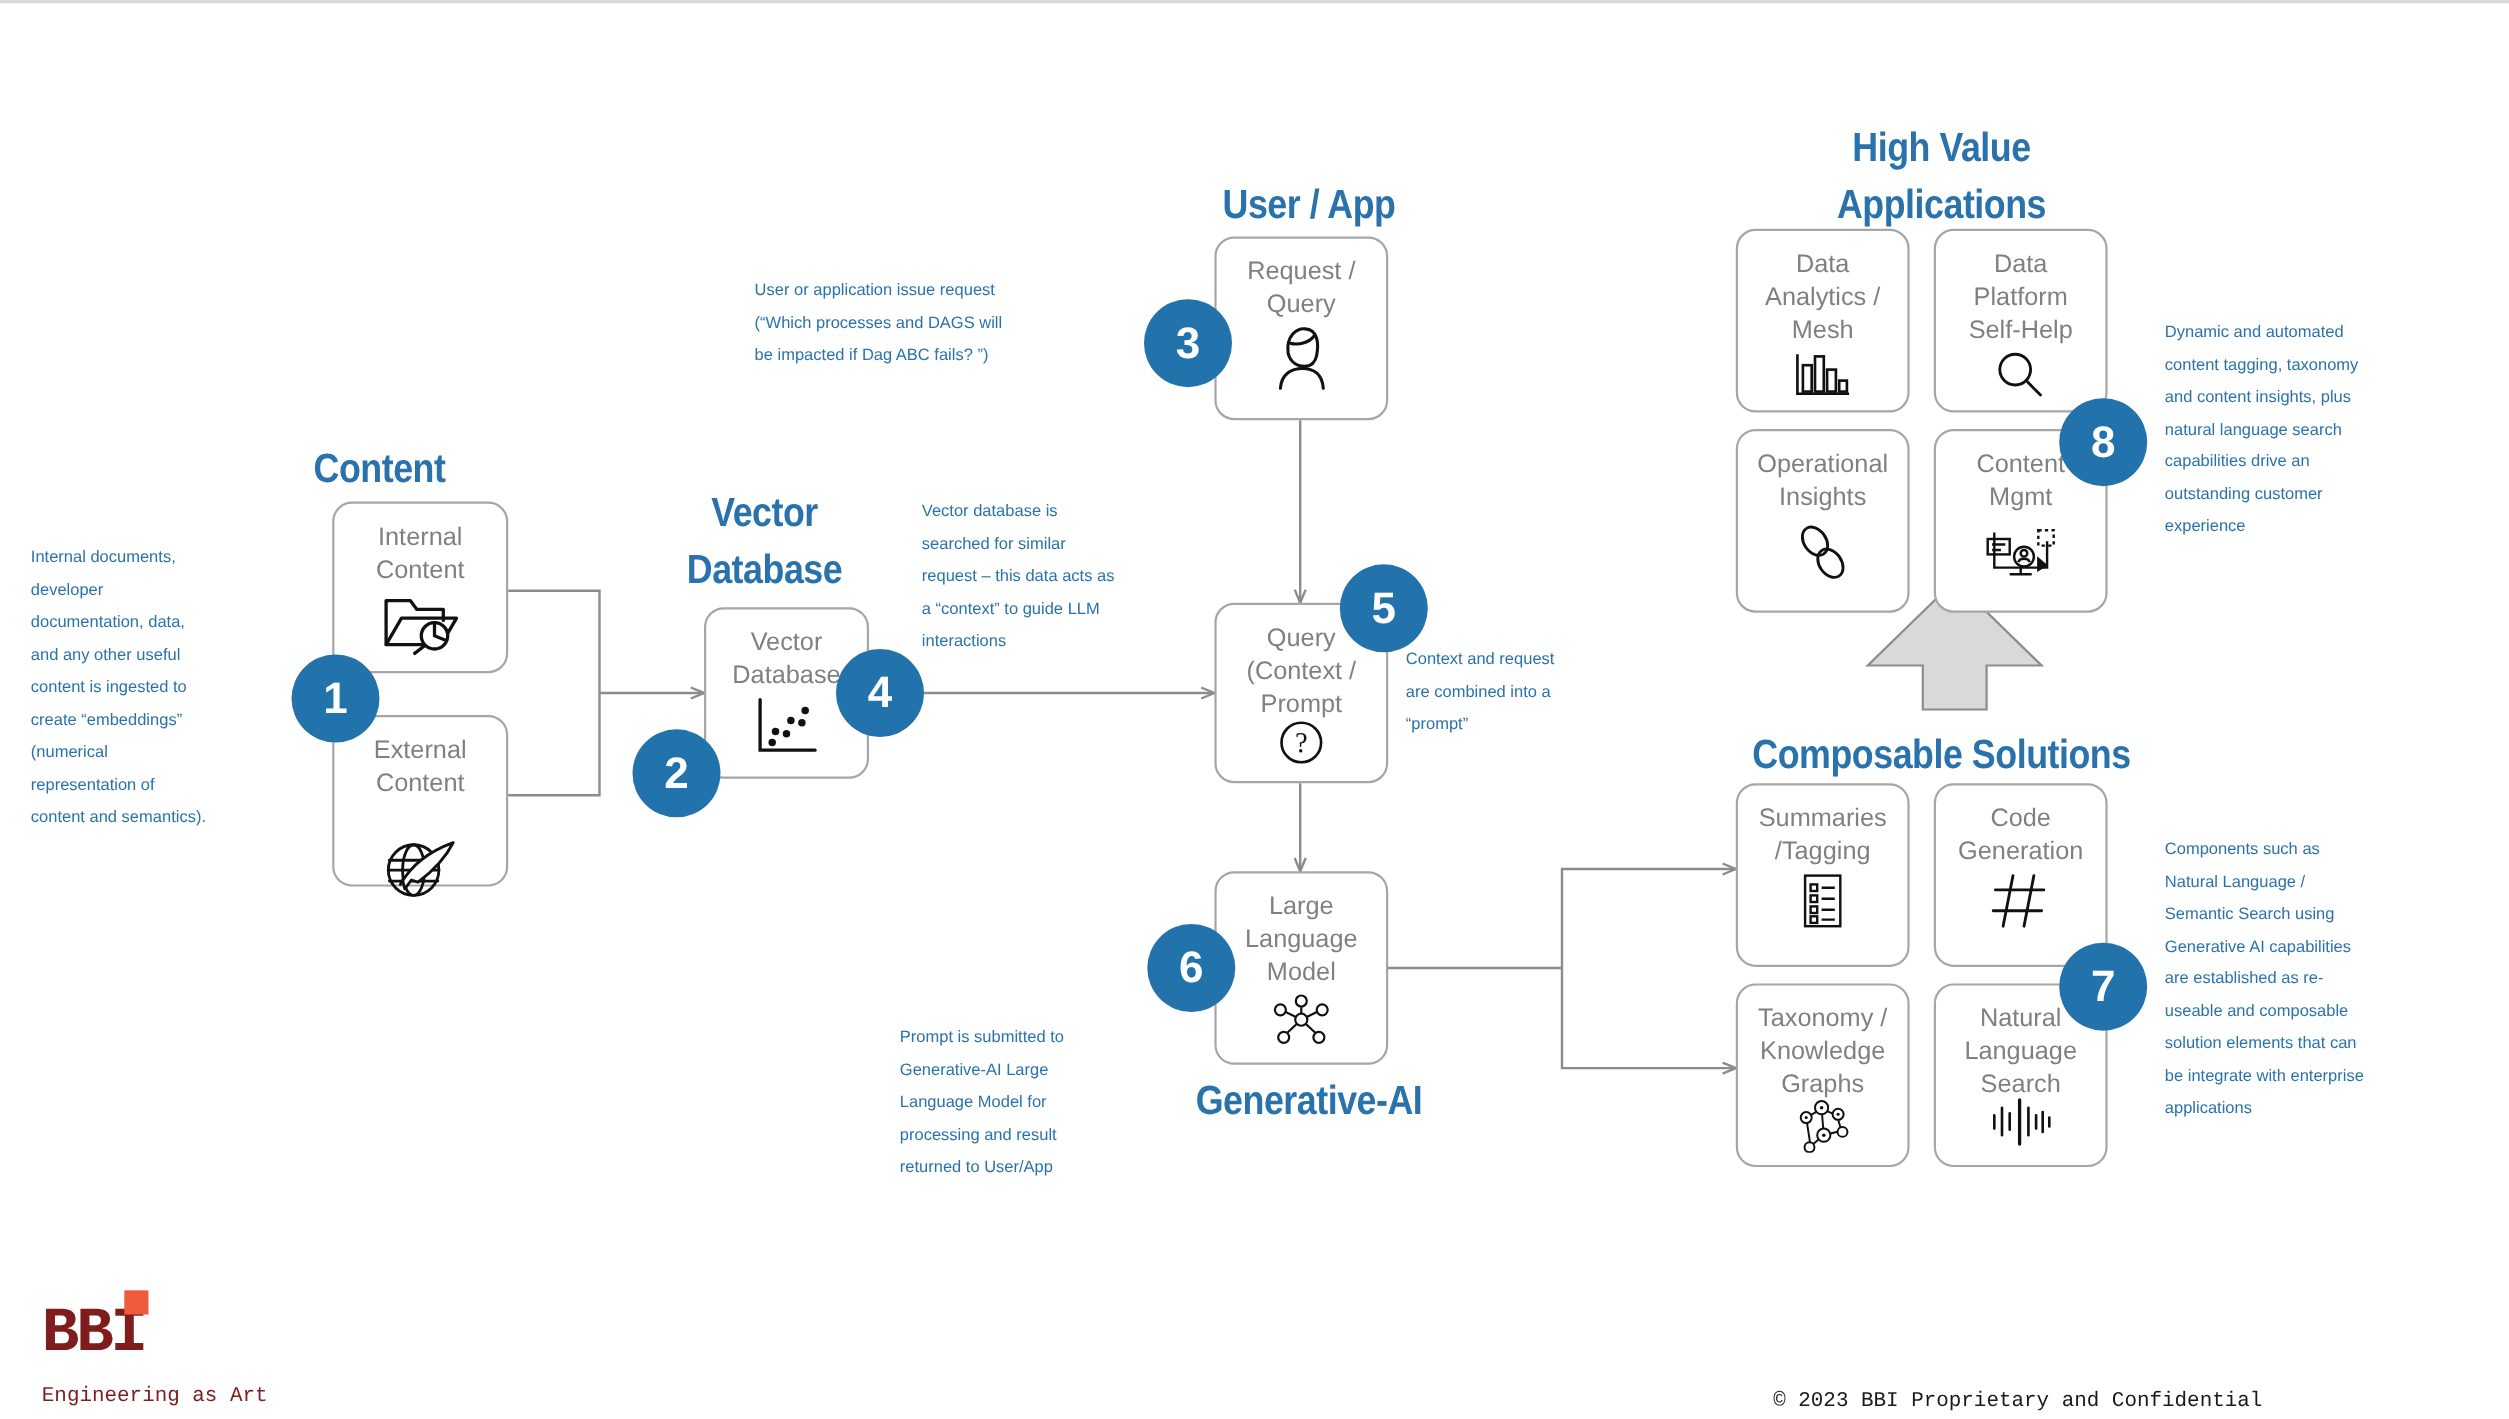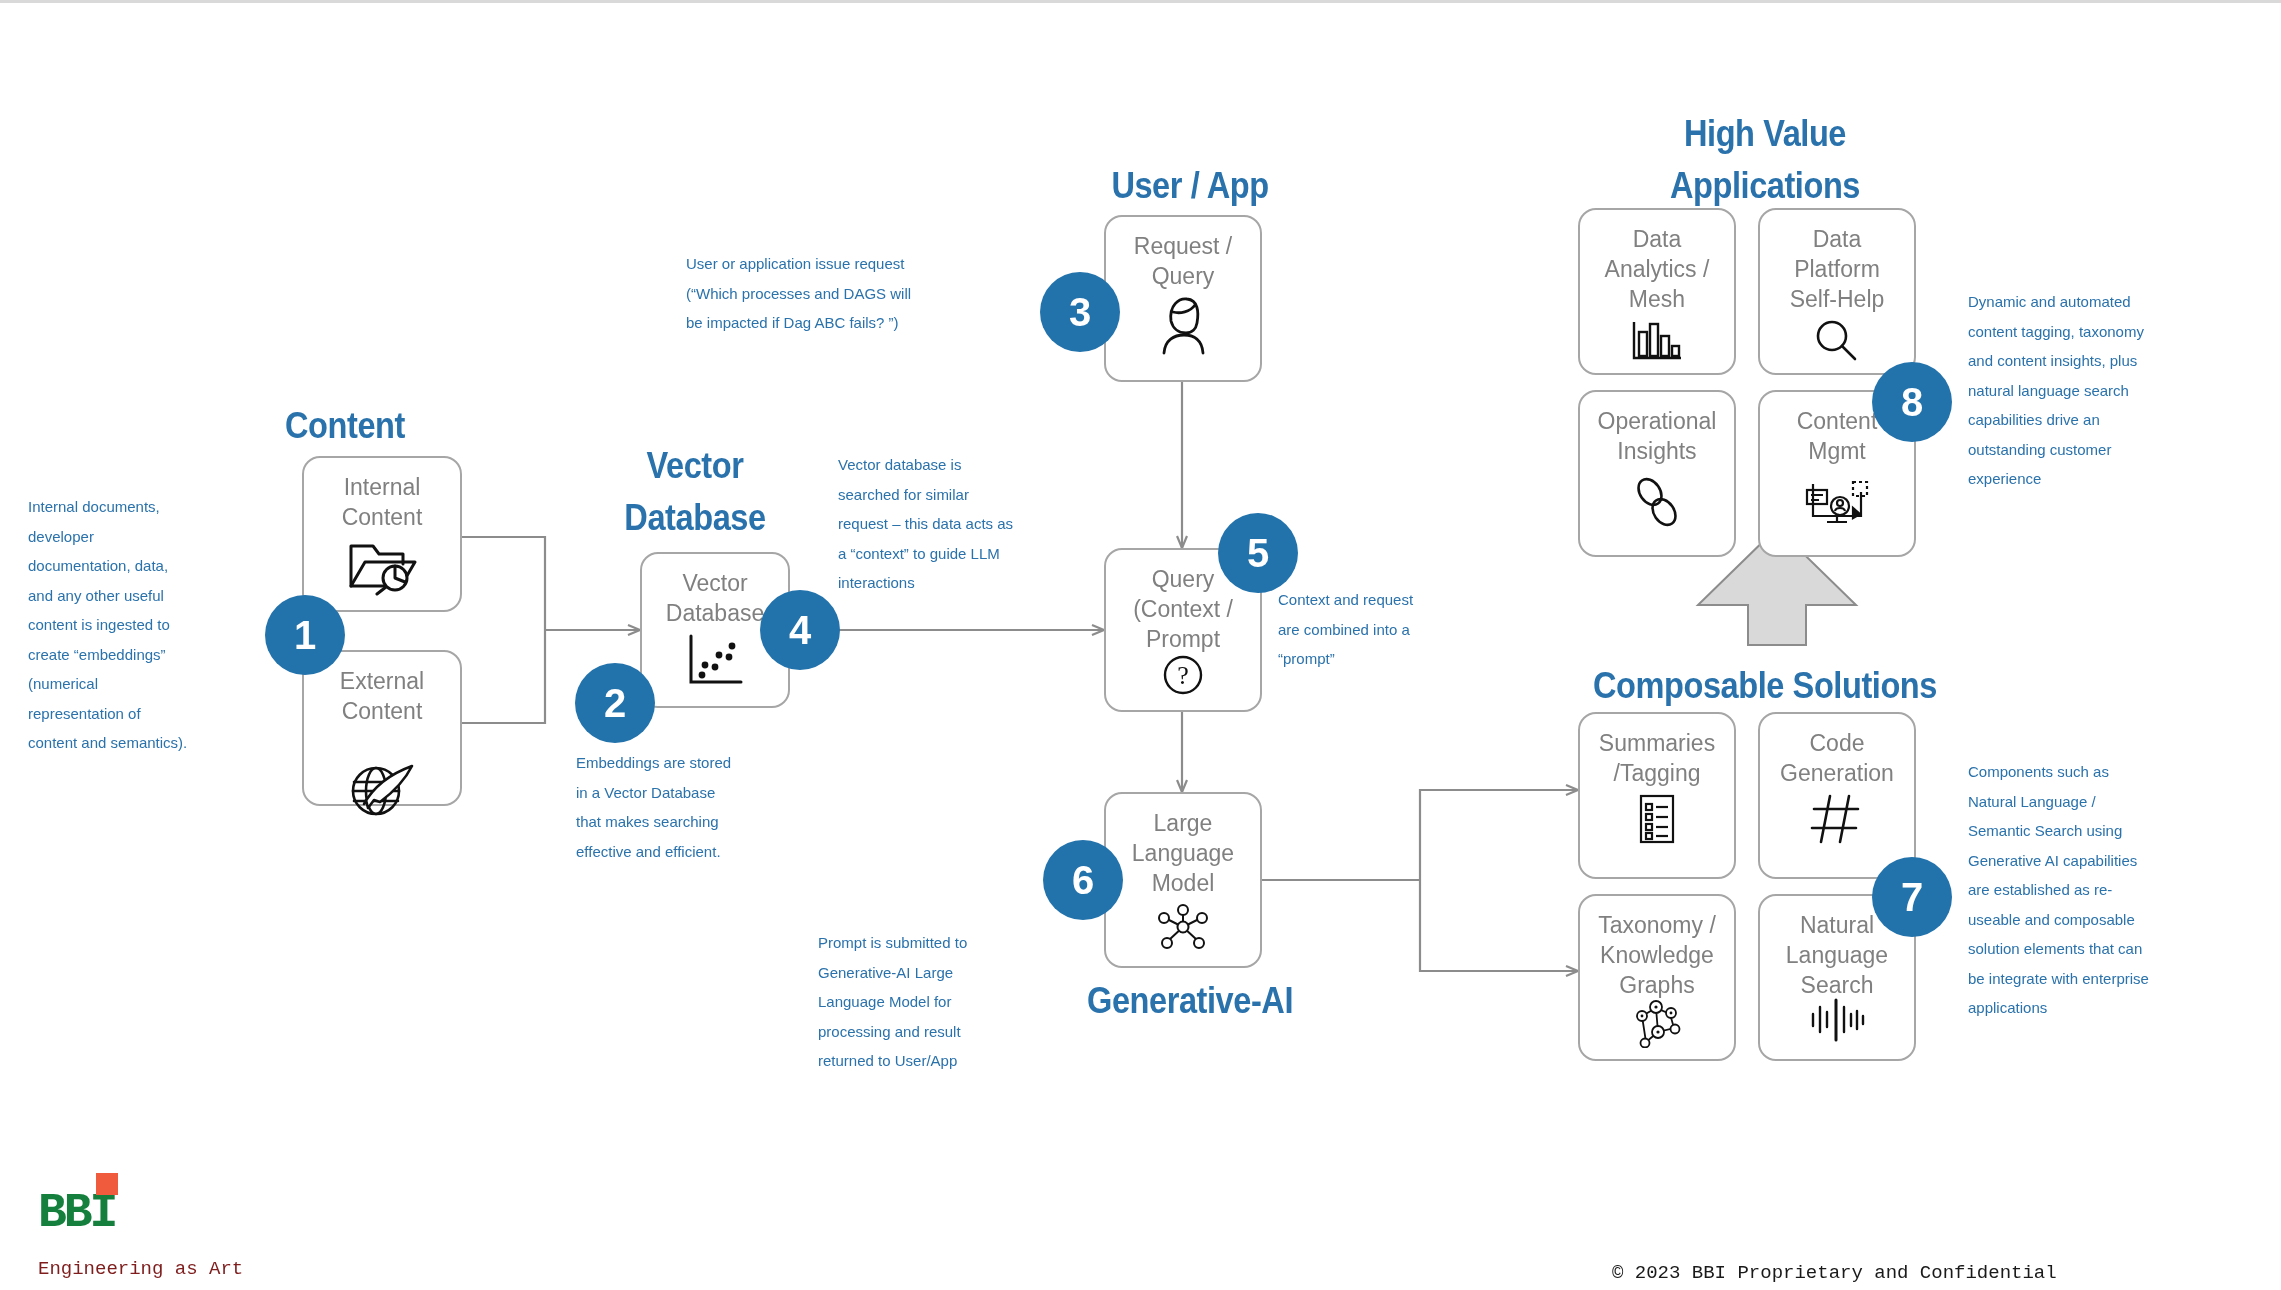--- a/index.html
+++ b/index.html
@@ -75,22 +75,22 @@
   }
 
   
   #wires { position:absolute; left:0; top:0; width:2281px; height:1290px; pointer-events:none; }
 
   
   .logo-wrap { position:absolute; left:38px; top:1185px; }
   .logo-txt {
     font-family:"Liberation Mono", monospace;
     font-weight:bold;
-    font-size:48px;
-    color:#15803d;
+    font-size:57px;
+    color:#7f1d1d;
     letter-spacing:-3px;
     line-height:56px;
   }
   .logo-dot {
     position:absolute; right:-3px; top:-12px;
     width:22px; height:22px; background:#ef5b3c;
   }
   .tagline {
     position:absolute; left:38px; top:1258px;
     font-family:"Liberation Mono", monospace;
@@ -399,24 +399,20 @@
   <div class="note" style="left:28px; top:492px; width:265px;">Internal documents,
 developer
 documentation, data,
 and any other useful
 content is ingested to
 create “embeddings”
 (numerical
 representation of
 content and semantics).</div>
 
-  <div class="note" style="left:576px; top:748px; width:260px;">Embeddings are stored
-in a Vector Database
-that makes searching
-effective and efficient.</div>
 
   <div class="note" style="left:686px; top:249px; width:350px;">User or application issue request
 (“Which processes and DAGS will
 be impacted if Dag ABC fails? ”)</div>
 
   <div class="note" style="left:838px; top:450px; width:290px;">Vector database is
 searched for similar
 request – this data acts as
 a “context” to guide LLM
 interactions</div>

